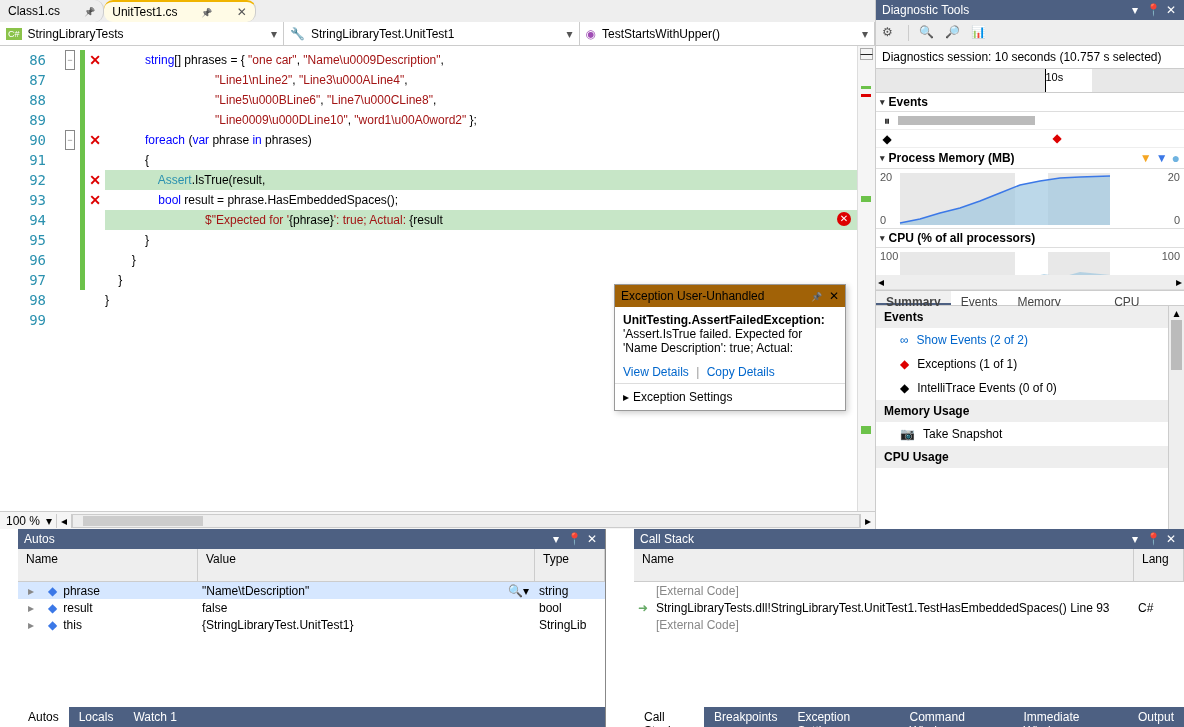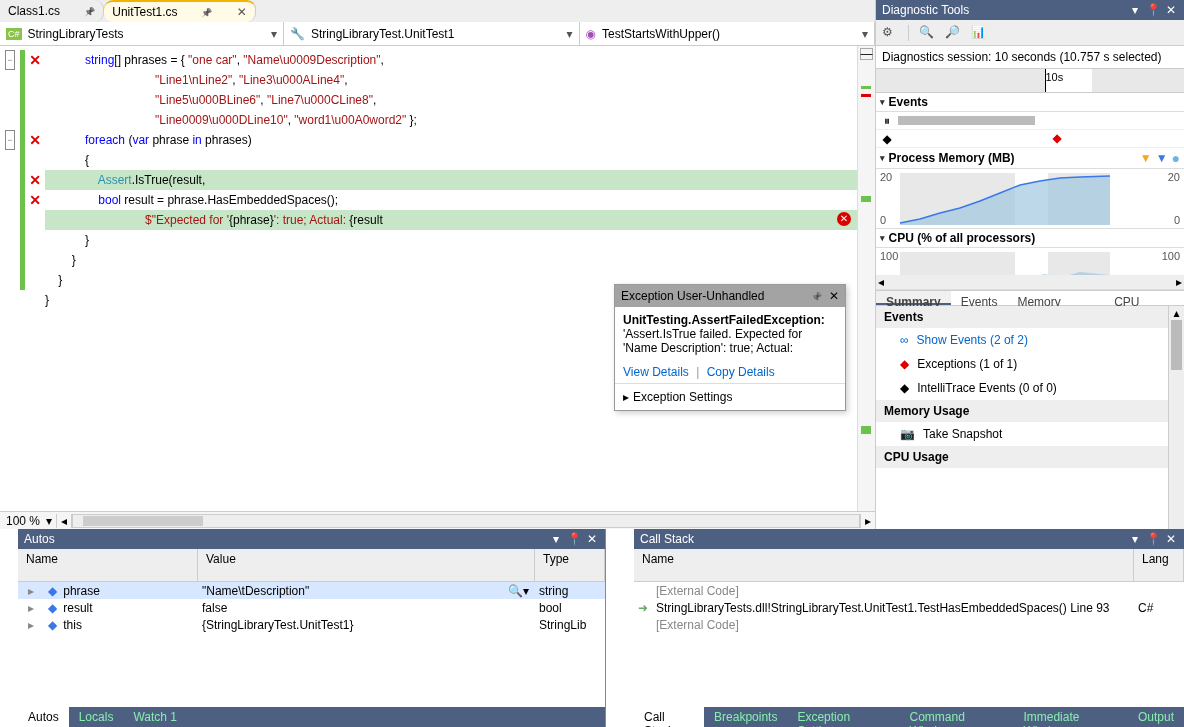--- a/index.html
+++ b/index.html
@@ -32,21 +32,21 @@
 .kw { color: #0000ff; }
 .str { color: #a31515; }
 .typ { color: #2b91af; }
 .hl { background: #c7e6c7; }
 .err-dot { position:absolute; width:14px; height:14px; background:#d00; border-radius:50%; color:#fff; font-size:10px; display:flex; align-items:center; justify-content:center; right:6px; }
 
 .right-strip { width: 18px; background: #f5f5f5; border-left:1px solid #ddd; position:relative;}
 .right-strip .m { position:absolute; left:3px; width:10px; height:3px;}
 
 .exc-popup { position: absolute; left: 614px; top: 238px; width: 232px; background: #fff; border: 1px solid #999; box-shadow: 2px 2px 6px rgba(0,0,0,.2); z-index: 50; }
-.exc-head { background: #a3a3a3; padding: 4px 6px; display: flex; }
+.exc-head { background: #a16207; padding: 4px 6px; display: flex; }
 .exc-head .ttl { flex: 1; }
 .exc-body { padding: 6px 8px; }
 .exc-body .bold { font-weight: 700; }
 .exc-links { padding: 4px 8px; }
 .exc-links a { color: #0066cc; text-decoration: none; cursor:pointer; }
 .exc-sep { color: #999; margin: 0 4px; }
 .exc-foot { border-top: 1px solid #ddd; padding: 6px 8px; display:flex; align-items:center; gap:4px; }
 
 .zoom-bar { height: 18px; border-top: 1px solid #ccc; display: flex; align-items: center; background:#f5f5f5;}
 .zoom-bar .zl { padding: 0 6px; }
@@ -90,21 +90,21 @@
 .bot-header { height:33px; background:#eee; border-bottom:1px solid #ccc; display:flex;}
 .bot-header .bh { padding:3px 8px; border-right:1px solid #ccc; font-weight:400;}
 .bot-rows { flex:1; background:#fff; overflow:auto;}
 .bot-rows .br { height:17px; display:flex; align-items:center;}
 .bot-rows .br.sel { background:#d6e7ff;}
 .br .c1 { width:180px; padding-left:30px; display:flex; align-items:center; gap:6px;}
 .br .c2 { flex:1; padding-left:4px;}
 .br .c3 { width:70px; padding-left:4px;}
 .br .expand { position:absolute; left:10px; color:#888;}
 .bot-tabs { height:20px; background:#4d6082; display:flex;}
-.bot-tabs .btab { padding:3px 10px; color:#86efac; cursor:pointer;}
+.bot-tabs .btab { padding:3px 10px; color:#ffffff; cursor:pointer;}
 .bot-tabs .btab.active { background:#fff; color:#000;}
 .cs-rows .br .c1 { width: auto; flex:1; padding-left:22px;}
 .cs-rows .br .c3 { width:50px;}
 .cs-rows .extc { color:#888;}
 .dia-red { color:#d00;}
 .dia-blk { color:#000;}
 .pin-ic::before{content:"📌"; font-size:9px; filter:grayscale(1);}
 svg { overflow:visible;}
 </style>
 </head>
@@ -136,20 +136,36 @@
           <span>StringLibraryTest.UnitTest1</span>
           <span class="dd">▾</span>
         </div>
         <div class="nav-cell">
           <span style="color:#a04db5">◉</span>
           <span>TestStartsWithUpper()</span>
           <span class="dd">▾</span>
         </div>
       </div>
       <div class="code-area">
+        <div class="gutter" id="gutter">
+            <div class="ln">86</div>
+            <div class="ln">87</div>
+            <div class="ln">88</div>
+            <div class="ln">89</div>
+            <div class="ln">90</div>
+            <div class="ln">91</div>
+            <div class="ln">92</div>
+            <div class="ln">93</div>
+            <div class="ln">94</div>
+            <div class="ln">95</div>
+            <div class="ln">96</div>
+            <div class="ln">97</div>
+            <div class="ln">98</div>
+            <div class="ln">99</div>
+          </div>
         <div class="fold-col" id="foldcol">
             <div>
               <div class="fold-box">−</div>
             </div>
             <div></div>
             <div></div>
             <div></div>
             <div>
               <div class="fold-box">−</div>
             </div>

